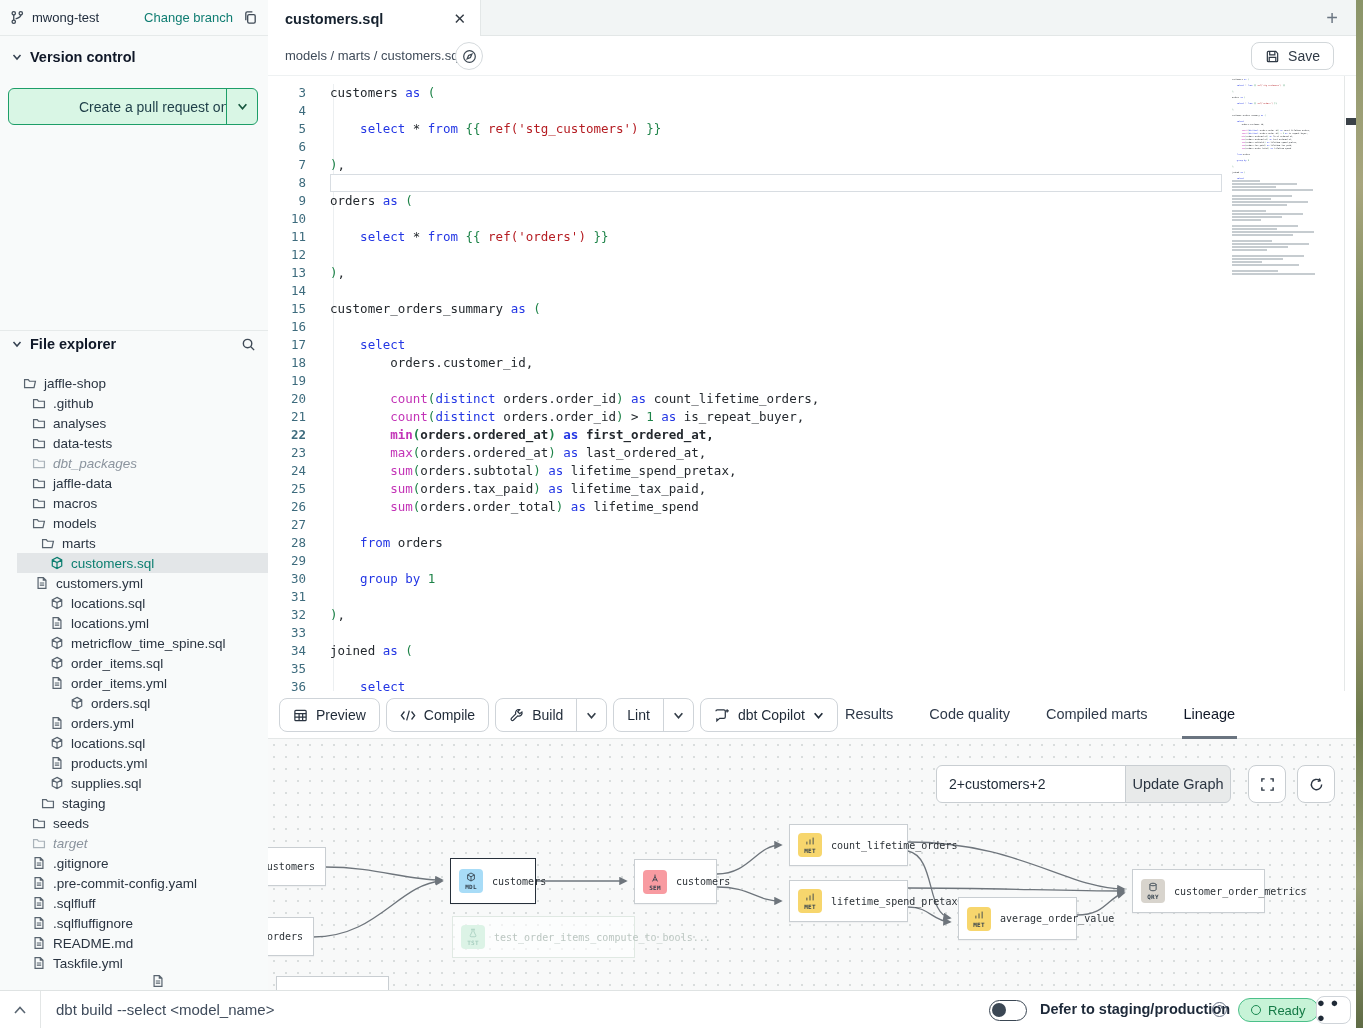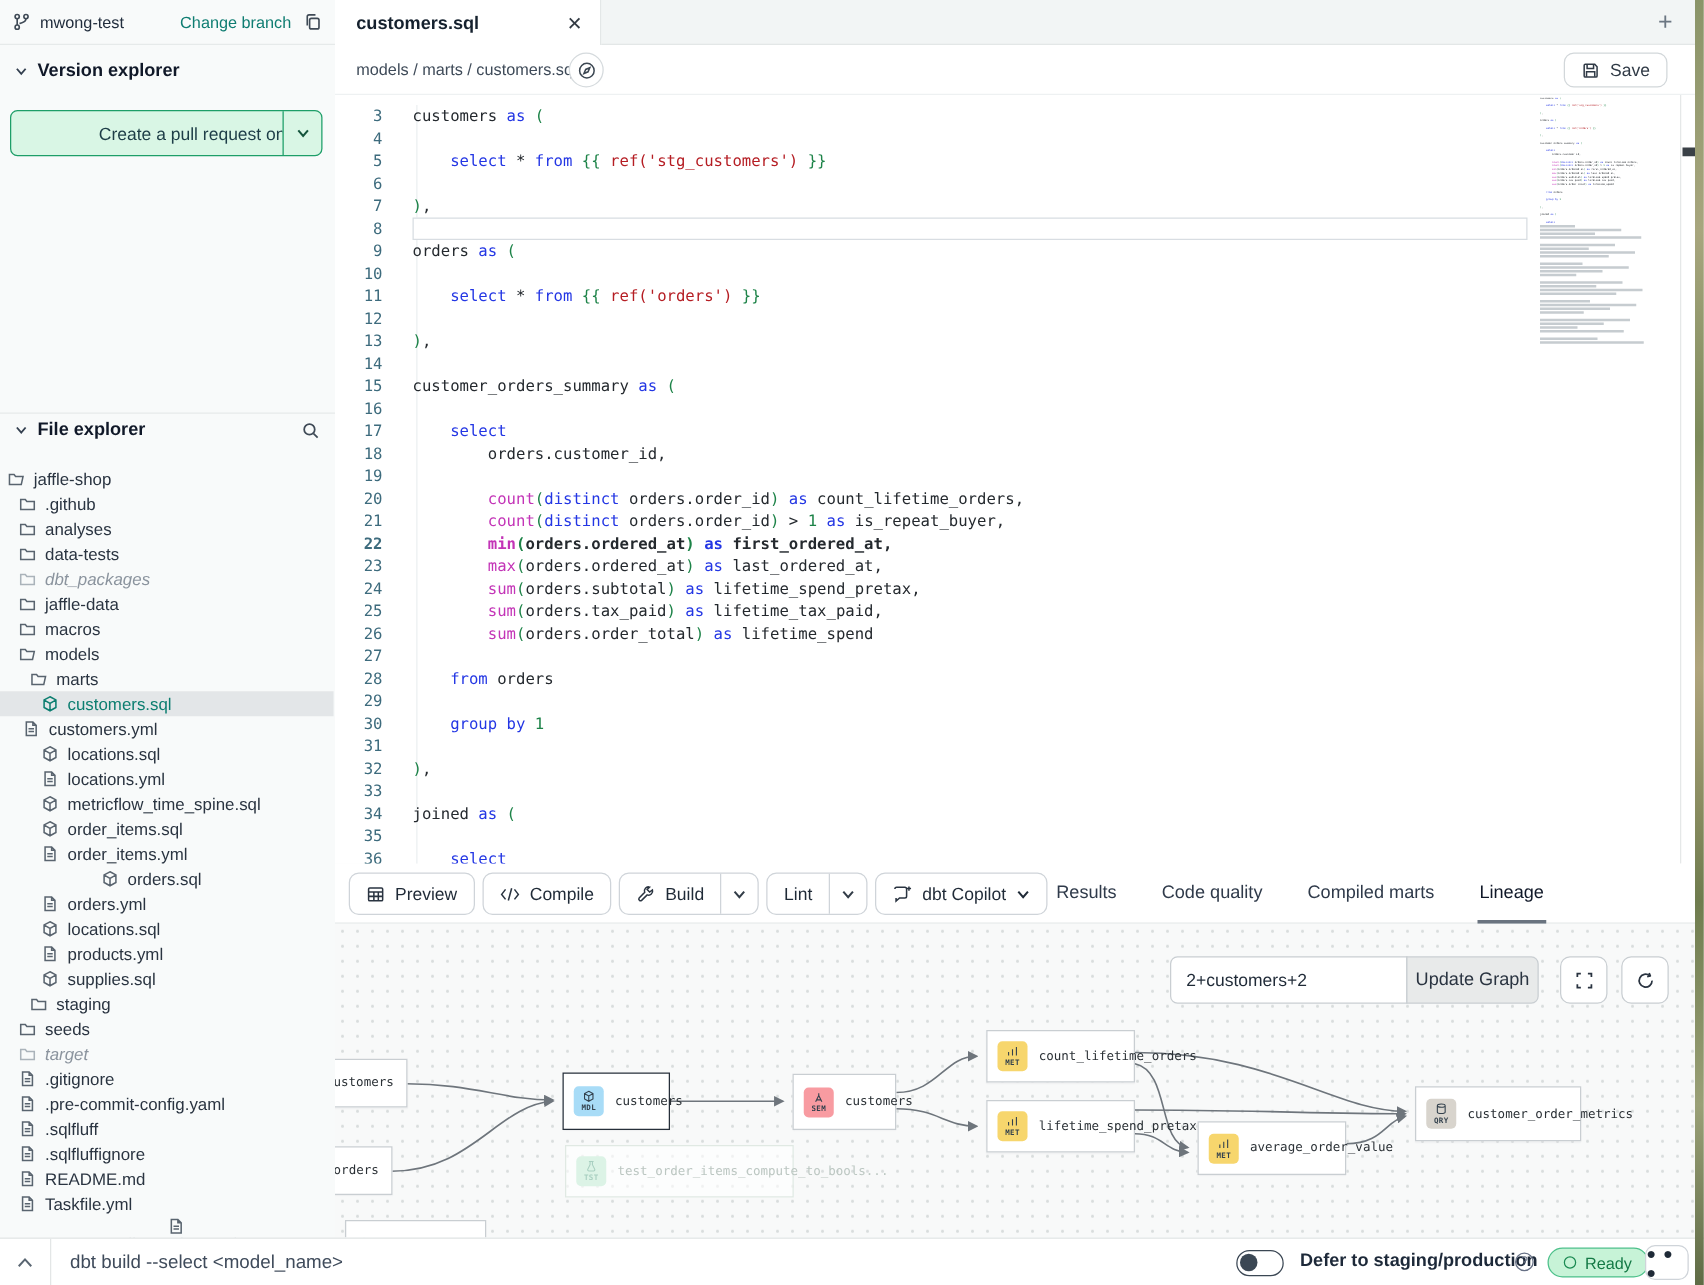--- a/index.html
+++ b/index.html
@@ -19,21 +19,21 @@
   #vc-head { position:absolute; left:12px; top:49px; }
   #pr-btn { position:absolute; left:8px; top:88px; width:250px; height:37px;
     background:#d9f6e5; border:1px solid #1d9e68; border-radius:6px; display:flex; align-items:stretch;
     cursor:pointer; }
   #pr-btn .main { flex:1; display:flex; align-items:center; gap:9px; padding-left:13px;
     font-size:14px; color:#1d3d47; overflow:hidden; white-space:nowrap;margin-left:48px; }
   #pr-btn .split { width:31px; border-left:1px solid #1d9e68; display:flex; align-items:center; justify-content:center; color:#14543c; }
   #fe-divider { position:absolute; left:0; top:330px; width:268px; border-top:1px solid #e6eaea; }
   #fe-head { position:absolute; left:12px; top:336px; width:244px; }
   #fe-head .spacer { flex:1; }
-  #file-tree { position:absolute; left:0; top:373px; width:267px; height:617px; overflow:hidden; }
+  #file-tree { position:absolute; left:17px; top:373px; width:267px; height:617px; overflow:hidden; }
   .tree-row { height:20px; display:flex; align-items:center; font-size:13.5px; color:#2a3441;
     white-space:nowrap; cursor:pointer; }
   .tree-row .ticon { width:15px; height:15px; flex:0 0 15px; color:#59646f; display:flex; align-items:center; }
   .tree-row .tlabel { margin-left:6px; }
   .tree-row.dim { color:#8b949e; font-style:italic; }
   .tree-row.dim .ticon { color:#aab3ba; }
   .tree-row.selected { background:#e3e6e8; color:#0c7e70; }
   .tree-row.selected .ticon { color:#0c7e70; }
 
   
@@ -151,21 +151,21 @@
           <rect x="5" y="5" width="8" height="9" rx="1.5"></rect>
           <path d="M3 11V3.5A1.5 1.5 0 0 1 4.5 2H10"></path>
         </svg>
     </span>
   </div>
 
   <div id="vc-head" class="sect-head">
     <svg width="10" height="10" viewBox="0 0 10 10" fill="none" stroke="#344050" stroke-width="1.5">
         <path d="M1.5 3l3.5 4 3.5-4"></path>
       </svg>
-    <span>Version explorer</span>
+    <span>Version control</span>
   </div>
 
   <div id="pr-btn">
     <div class="main">
       <svg width="15" height="15" viewBox="0 0 16 16" fill="none" stroke="#14543c" stroke-width="1.5">
           <path d="M6 3H3.5A1.5 1.5 0 0 0 2 4.5v8A1.5 1.5 0 0 0 3.5 14h8a1.5 1.5 0 0 0 1.5-1.5V10"></path>
           <path d="M9.5 2H14v4.5M14 2L7.5 8.5"></path>
         </svg>
       <span>Create a pull request on Git...</span>
     </div>
@@ -310,21 +310,21 @@
         <span class="tlabel">order_items.sql</span>
       </div>
       <div class="tree-row" style="padding-left: 33px;">
         <span class="ticon">
           <svg width="14" height="14" viewBox="0 0 16 16" fill="none" stroke="currentColor" stroke-width="1.4">
             <path d="M3.5 1.8h6l3 3v9.4h-9zM9.5 1.8v3h3M5.5 8h5M5.5 10.5h5"></path>
           </svg>
         </span>
         <span class="tlabel">order_items.yml</span>
       </div>
-      <div class="tree-row" style="padding-left: 53px; margin-left: 28px;">
+      <div class="tree-row" style="padding-left: 53px;">
         <span class="ticon">
           <svg width="14" height="14" viewBox="0 0 16 16" fill="none" stroke="currentColor" stroke-width="1.4">
             <path d="M8 1.6l5.4 2.9v6.9L8 14.4l-5.4-3V4.5zM2.8 4.7L8 7.6l5.2-2.9M8 7.6v6.6"></path>
           </svg>
         </span>
         <span class="tlabel">orders.sql</span>
       </div>
       <div class="tree-row" style="padding-left: 33px;">
         <span class="ticon">
           <svg width="14" height="14" viewBox="0 0 16 16" fill="none" stroke="currentColor" stroke-width="1.4">

